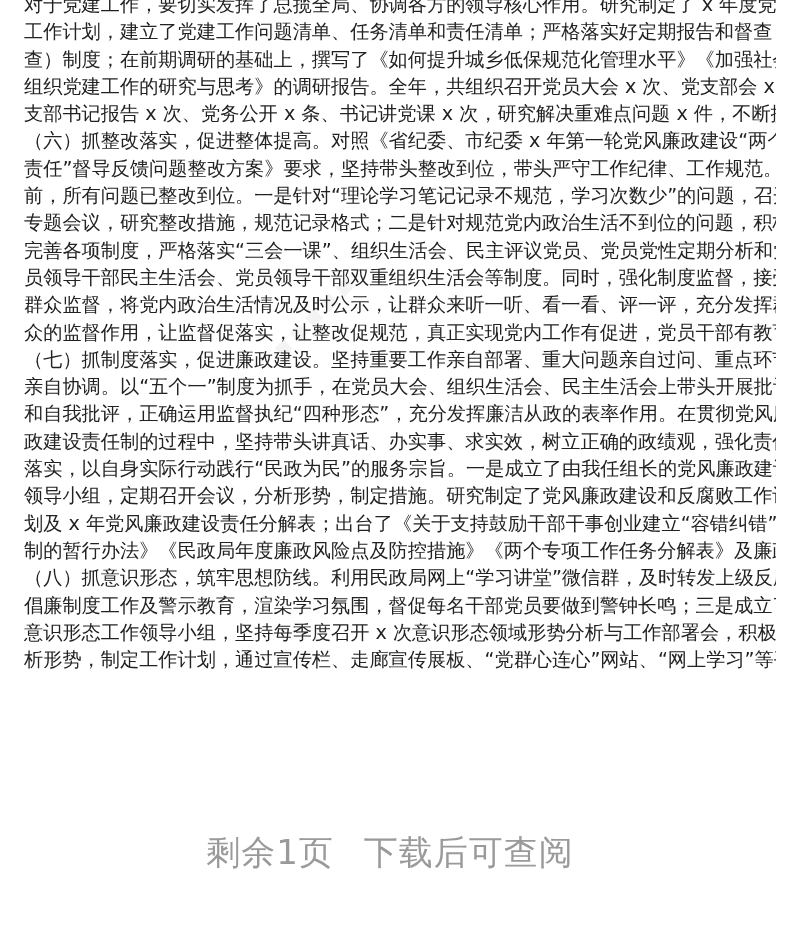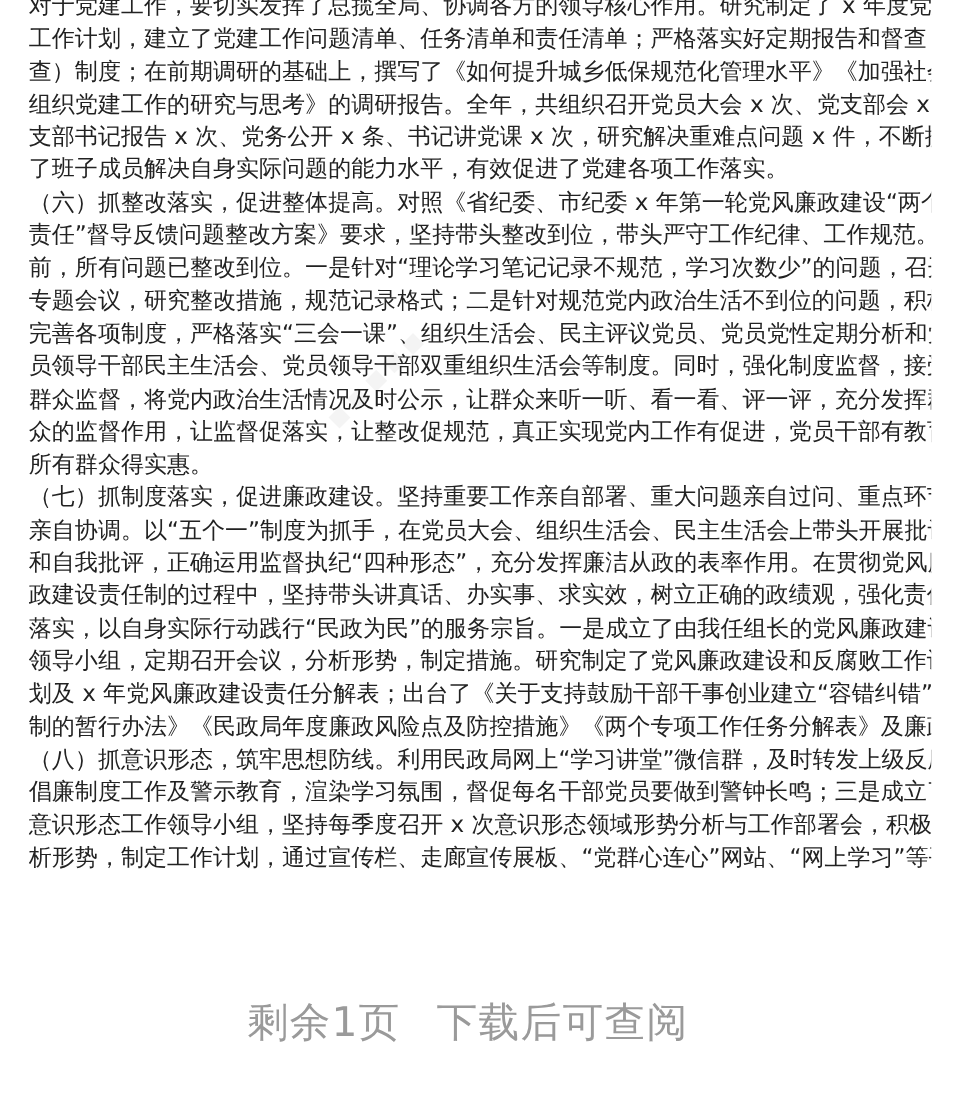--- a/index.html
+++ b/index.html
@@ -71,30 +71,28 @@
 <div class="page">
 
   <div class="watermark" style="left:260px; top:300px;">▪▪▪▪▪</div>
 
   <div class="doc-body" id="doc-body">
       <span class="line">对于党建工作，要切实发挥了总揽全局、协调各方的领导核心作用。研究制定了 x 年度党建</span>
       <span class="line">工作计划，建立了党建工作问题清单、任务清单和责任清单；严格落实好定期报告和督查（检</span>
       <span class="line">查）制度；在前期调研的基础上，撰写了《如何提升城乡低保规范化管理水平》《加强社会</span>
       <span class="line">组织党建工作的研究与思考》的调研报告。全年，共组织召开党员大会 x 次、党支部会 x 次、</span>
       <span class="line">支部书记报告 x 次、党务公开 x 条、书记讲党课 x 次，研究解决重难点问题 x 件，不断提升</span>
-      <span class="line last">了班子成员解决自身实际问题的能力水平，有效促进了党建各项工作落实。</span>
       <span class="line">（六）抓整改落实，促进整体提高。对照《省纪委、市纪委 x 年第一轮党风廉政建设“两个</span>
       <span class="line">责任”督导反馈问题整改方案》要求，坚持带头整改到位，带头严守工作纪律、工作规范。目</span>
       <span class="line">前，所有问题已整改到位。一是针对“理论学习笔记记录不规范，学习次数少”的问题，召开</span>
       <span class="line">专题会议，研究整改措施，规范记录格式；二是针对规范党内政治生活不到位的问题，积极</span>
       <span class="line">完善各项制度，严格落实“三会一课”、组织生活会、民主评议党员、党员党性定期分析和党</span>
       <span class="line">员领导干部民主生活会、党员领导干部双重组织生活会等制度。同时，强化制度监督，接受</span>
       <span class="line">群众监督，将党内政治生活情况及时公示，让群众来听一听、看一看、评一评，充分发挥群</span>
       <span class="line">众的监督作用，让监督促落实，让整改促规范，真正实现党内工作有促进，党员干部有教育，</span>
-      <span class="line last">所有群众得实惠。</span>
       <span class="line">（七）抓制度落实，促进廉政建设。坚持重要工作亲自部署、重大问题亲自过问、重点环节</span>
       <span class="line">亲自协调。以“五个一”制度为抓手，在党员大会、组织生活会、民主生活会上带头开展批评</span>
       <span class="line">和自我批评，正确运用监督执纪“四种形态”，充分发挥廉洁从政的表率作用。在贯彻党风廉</span>
       <span class="line">政建设责任制的过程中，坚持带头讲真话、办实事、求实效，树立正确的政绩观，强化责任</span>
       <span class="line">落实，以自身实际行动践行“民政为民”的服务宗旨。一是成立了由我任组长的党风廉政建设</span>
       <span class="line">领导小组，定期召开会议，分析形势，制定措施。研究制定了党风廉政建设和反腐败工作计</span>
       <span class="line">划及 x 年党风廉政建设责任分解表；出台了《关于支持鼓励干部干事创业建立“容错纠错”机</span>
       <span class="line">制的暂行办法》《民政局年度廉政风险点及防控措施》《两个专项工作任务分解表》及廉政风</span>
       <span class="line">（八）抓意识形态，筑牢思想防线。利用民政局网上“学习讲堂”微信群，及时转发上级反腐</span>
       <span class="line">倡廉制度工作及警示教育，渲染学习氛围，督促每名干部党员要做到警钟长鸣；三是成立了</span>

